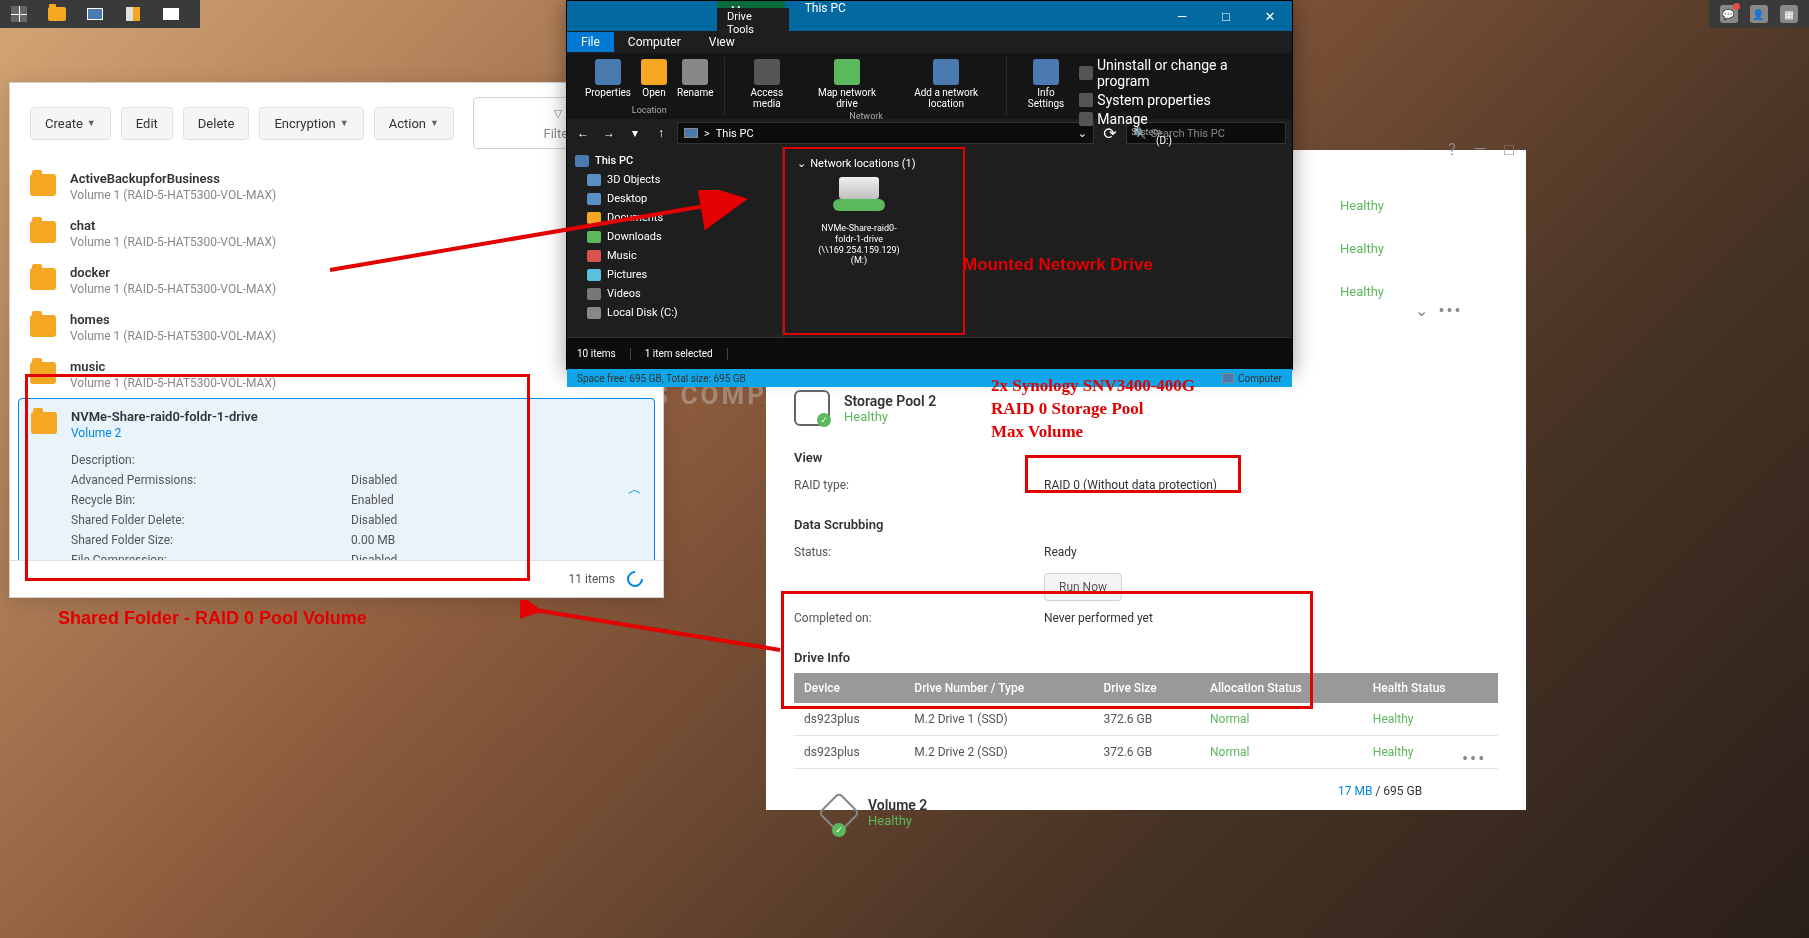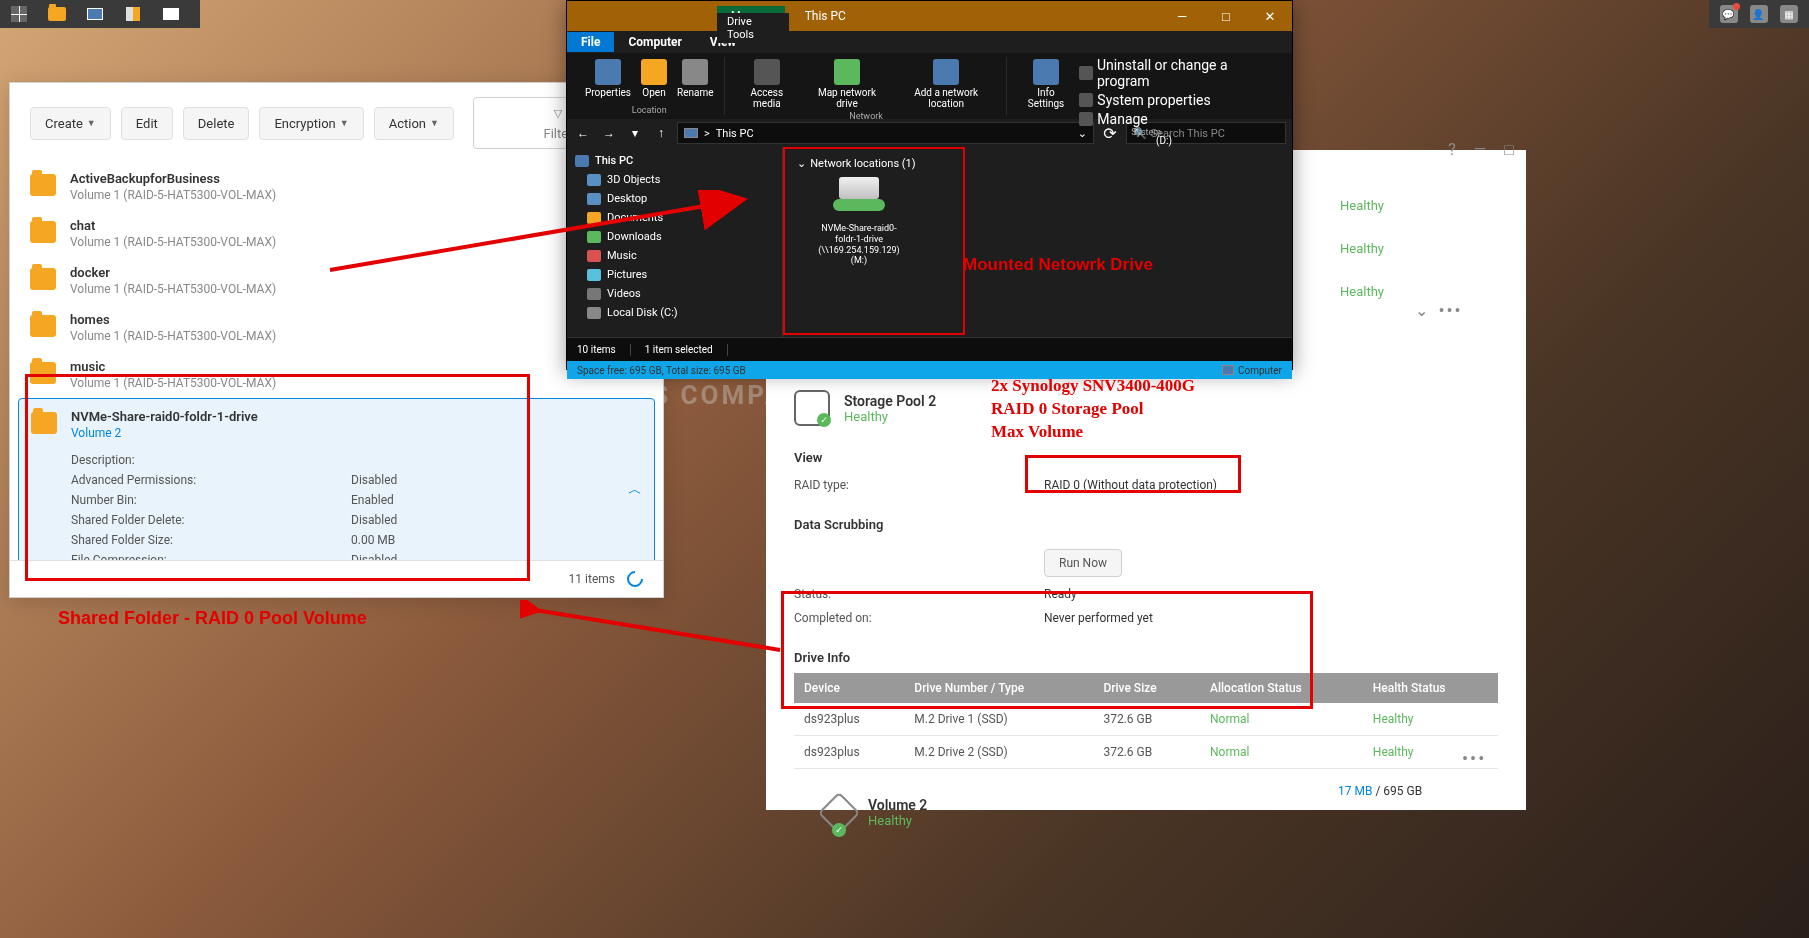--- a/index.html
+++ b/index.html
@@ -44,29 +44,29 @@
 .dsm-detail-row .dv { color: #555; }
 
 .dsm-footer { position: absolute; bottom: 0; left: 0; right: 0; padding: 10px 20px; border-top: 1px solid #e0e0e0; display: flex; align-items: center; justify-content: flex-end; gap: 12px; font-size: 12px; color: #555; background: #fff; }
 .refresh-icon { width: 16px; height: 16px; border: 2px solid #0086e5; border-radius: 50%; border-top-color: transparent; transform: rotate(45deg); }
 
 
 .redbox1 { position: absolute; top: 374px; left: 25px; width: 505px; height: 207px; border: 3px solid #e20000; z-index: 25; pointer-events: none; }
 
 
 .win-explorer { position: absolute; top: 0; left: 566px; width: 727px; height: 370px; background: #1e1e1e; border: 1px solid #000; z-index: 50; box-shadow: 0 4px 20px rgba(0,0,0,0.4); }
-.win-titlebar { height: 30px; background: #a16207; display: flex; align-items: center; }
+.win-titlebar { height: 30px; background: #0369a1; display: flex; align-items: flex-start; }
 .win-tab-manage { position: relative; height: 20px; padding: 3px 14px 0; background: #0a6b3a; color: #fff; font-size: 11px; }
 .win-tab-manage .sub { position: absolute; bottom: -17px; left: 0; padding: 2px 10px; font-size: 11px; background: #1e1e1e; color: #fff; width: 72px; }
 .win-title-text { color: #fff; font-size: 12px; margin-left: 20px; }
 .win-ctrls { margin-left: auto; display: flex; }
 .win-ctrl { width: 44px; height: 30px; display: flex; align-items: center; justify-content: center; color: #fff; font-size: 13px; cursor: pointer; }
 
 .win-ribbon-tabs { height: 22px; background: #1e1e1e; display: flex; align-items: center; padding: 0 0; font-size: 12px; color: #fff; }
-.rib-tab { padding: 3px 14px; cursor: pointer; font-weight: bold; }
+.rib-tab { padding: 3px 14px; cursor: pointer; }
 .rib-tab.file { background: #0078d4; color: #fff; }
 
 .win-ribbon { height: 66px; background: #151515; display: flex; padding: 4px 8px; gap: 2px; }
 .rib-group { display: flex; flex-direction: column; align-items: center; position: relative; padding: 0 6px; border-right: 1px solid #2a2a2a; }
 .rib-group:last-child { border: none; }
 .rib-icons { display: flex; gap: 2px; }
 .rib-item { display: flex; flex-direction: column; align-items: center; gap: 2px; cursor: pointer; padding: 2px 4px; }
 .rib-item .ico { width: 26px; height: 26px; background: #555; border-radius: 3px; }
 .rib-item .lbl { font-size: 10px; color: #fff; text-align: center; line-height: 1.1; }
 .rib-group-label { font-size: 9px; color: #aaa; margin-top: auto; }
@@ -91,21 +91,21 @@
 
 .win-content { flex: 1; background: #1e1e1e; padding: 6px; position: relative; }
 .net-loc-header { color: #fff; font-size: 11px; padding: 4px 8px; display: flex; align-items: center; gap: 4px; }
 .net-drive { position: absolute; top: 30px; left: 30px; width: 92px; text-align: center; }
 .nd-icon { width: 60px; height: 40px; margin: 0 auto 6px; position: relative; }
 .nd-box { position: absolute; top: 0; left: 10px; width: 40px; height: 22px; background: linear-gradient(180deg, #f0f0f0, #c0c0c0); border-radius: 3px; }
 .nd-green { position: absolute; bottom: 6px; left: 4px; width: 52px; height: 12px; background: #5cb85c; border-radius: 6px; }
 .nd-label { font-size: 9px; color: #fff; line-height: 1.2; }
 .red-box-explorer { position: absolute; top: 0; left: 0; width: 182px; height: 188px; border: 2px solid #e20000; }
 
-.win-status { height: 24px; background: #0d0d0d; border-top: 1px solid #333; display: flex; align-items: center; padding: 0 10px; color: #fff; font-size: 10px; gap: 14px; }
+.win-status { height: 32px; background: #0d0d0d; border-top: 1px solid #333; display: flex; align-items: center; padding: 0 10px; color: #fff; font-size: 10px; gap: 14px; }
 .win-status .sep { border-left: 1px solid #444; height: 12px; }
 .win-details { height: 18px; background: #0ea5e9; display: flex; align-items: center; padding: 0 10px; font-size: 10px; color: #333; justify-content: space-between; }
 .win-details .comp { display: flex; align-items: center; gap: 4px; }
 
 
 .storage-panel { position: absolute; top: 150px; left: 766px; width: 760px; height: 660px; background: #fff; z-index: 10; padding: 0 18px; }
 
 .sp-pool { display: flex; align-items: center; gap: 14px; padding: 20px 10px 14px; }
 .sp-pool-icon { width: 36px; height: 36px; border: 2px solid #666; border-radius: 6px; position: relative; }
 .sp-pool-icon::after { content: '✓'; position: absolute; bottom: -3px; right: -3px; width: 14px; height: 14px; background: #5cb85c; color: #fff; border-radius: 50%; font-size: 9px; display: flex; align-items: center; justify-content: center; }
@@ -259,21 +259,21 @@
         <div class="dsm-detail">
           <div class="dsm-detail-row">
               <span class="dk">Description:</span>
               <span class="dv"></span>
             </div>
           <div class="dsm-detail-row">
               <span class="dk">Advanced Permissions:</span>
               <span class="dv">Disabled</span>
             </div>
           <div class="dsm-detail-row">
-              <span class="dk">Number Bin:</span>
+              <span class="dk">Recycle Bin:</span>
               <span class="dv">Enabled</span>
             </div>
           <div class="dsm-detail-row">
               <span class="dk">Shared Folder Delete:</span>
               <span class="dv">Disabled</span>
             </div>
           <div class="dsm-detail-row">
               <span class="dk">Shared Folder Size:</span>
               <span class="dv">0.00 MB</span>
             </div>
@@ -494,26 +494,26 @@
     <div class="sp-section-title">View</div>
     <div class="sp-kv">
         <span class="k">RAID type:</span>
         <span class="v">RAID 0 (Without data protection)</span>
       </div>
   </div>
 
   <div class="sp-section">
     <div class="sp-section-title">Data Scrubbing</div>
     <div class="sp-kv">
+        <span class="k">Status:</span>
+        <span class="v">Ready</span>
+      </div>
+    <div class="sp-kv">
         <span class="k"></span>
         <span class="sp-run-btn">Run Now</span>
-      </div>
-    <div class="sp-kv">
-        <span class="k">Status:</span>
-        <span class="v">Ready</span>
       </div>
     <div class="sp-kv">
         <span class="k">Completed on:</span>
         <span class="v">Never performed yet</span>
       </div>
   </div>
 
   <div class="sp-section">
     <div class="sp-section-title">Drive Info</div>
     <table class="sp-table">

